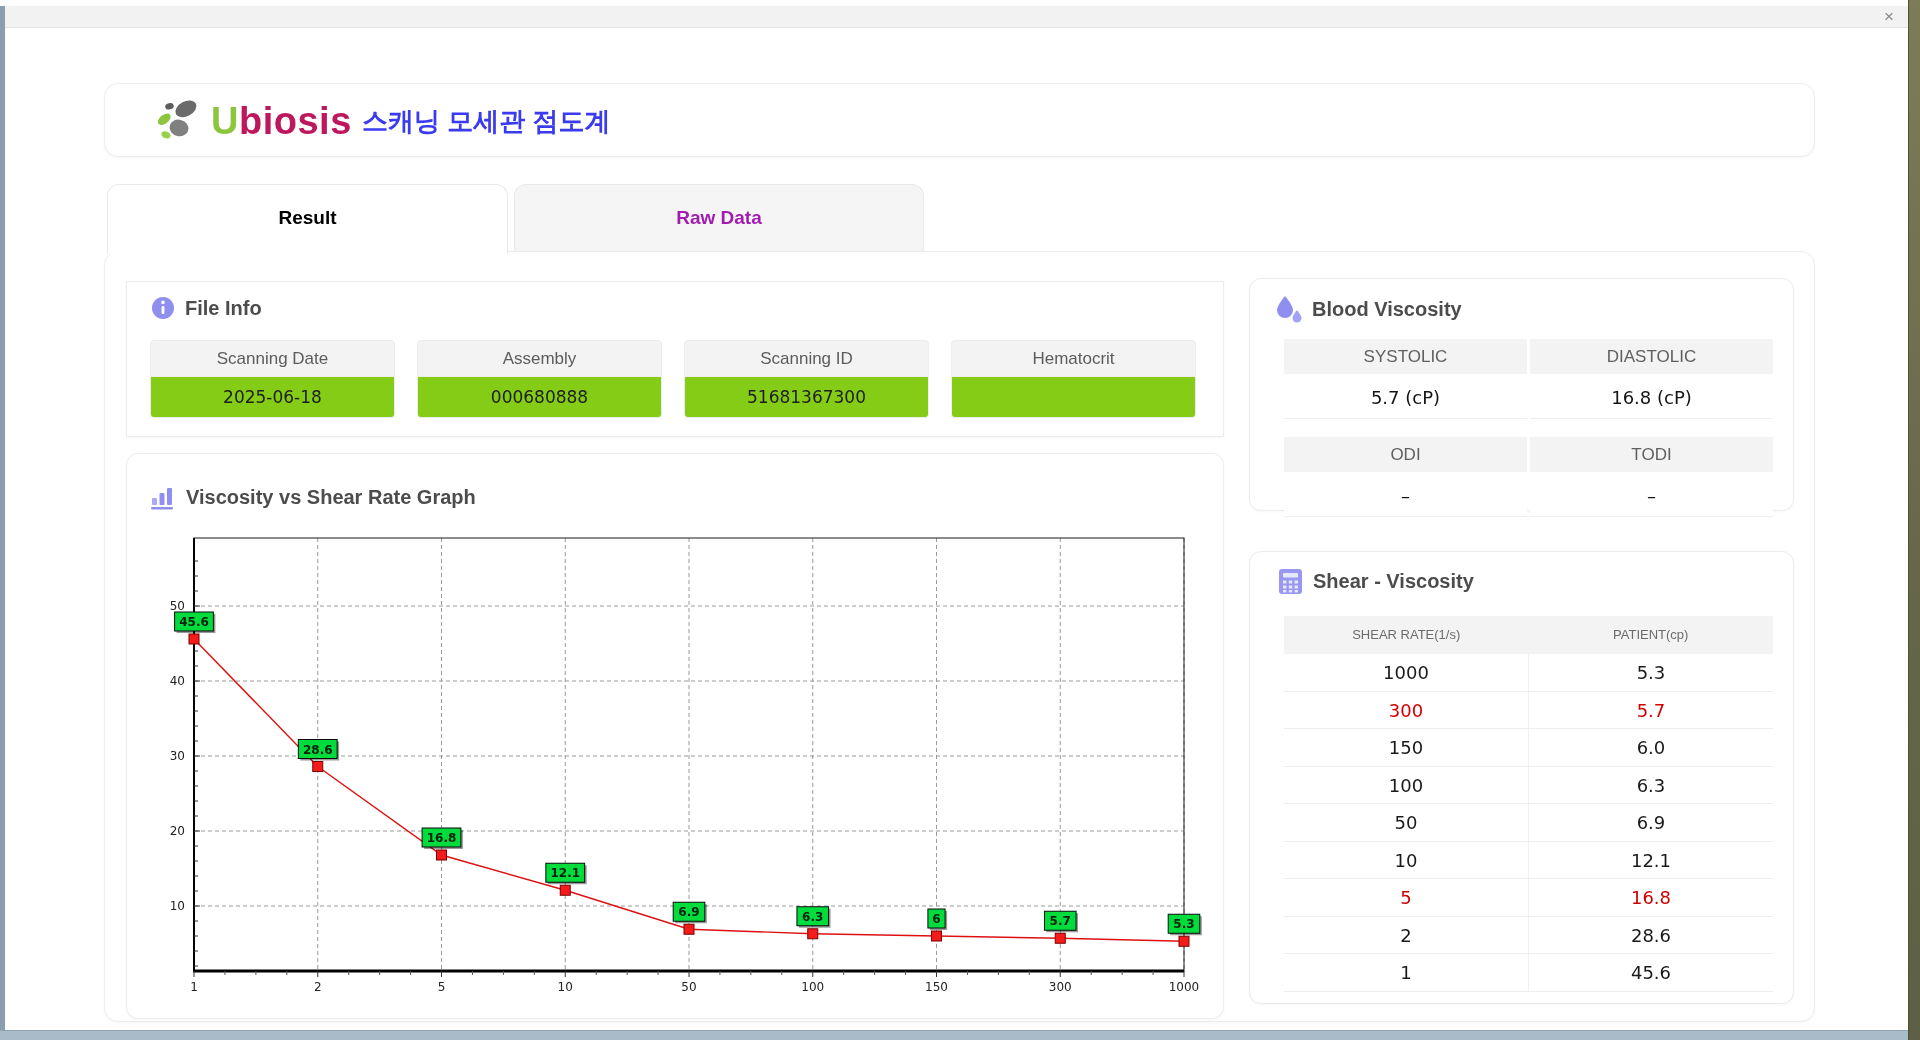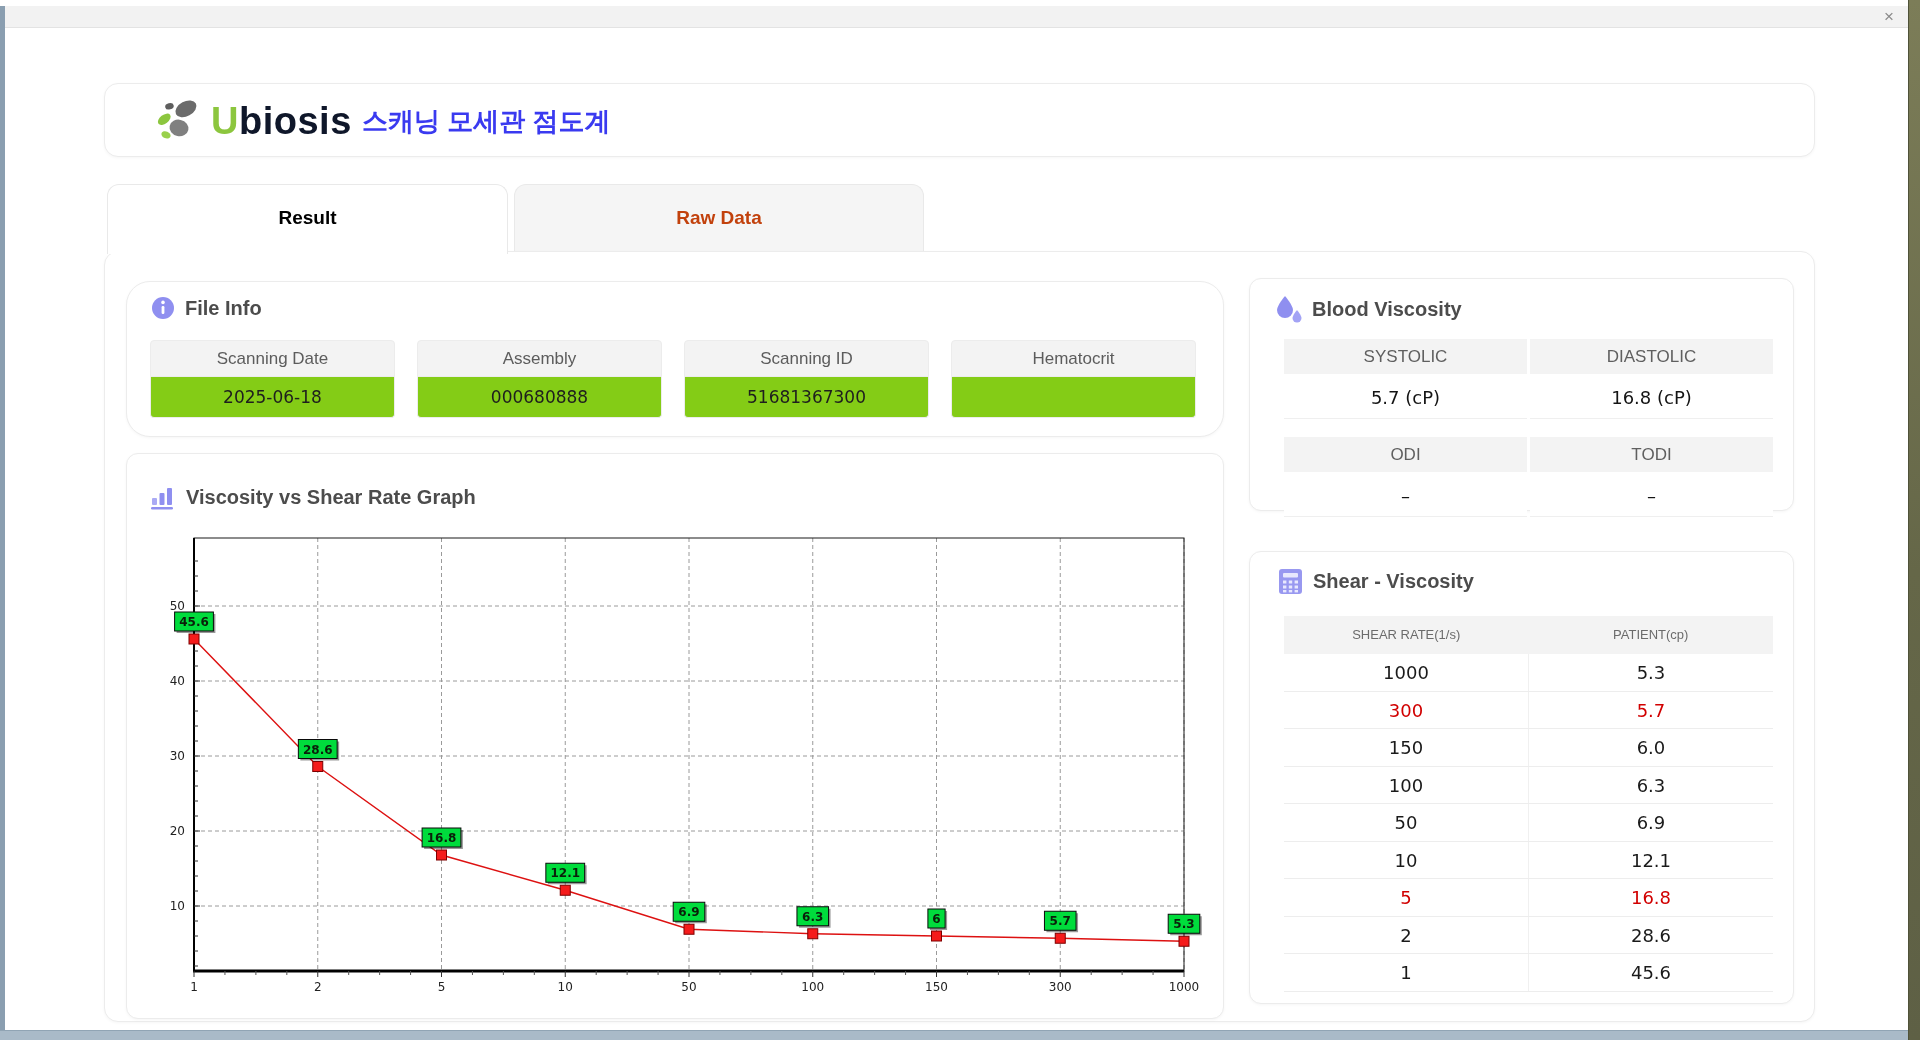--- a/index.html
+++ b/index.html
@@ -13,36 +13,36 @@
   .edge-right { position:absolute; right:0; top:0; bottom:0; width:12px; background:linear-gradient(180deg,#7c7d58,#656748 55%,#5e6045); border-left:1px solid #4f5239; z-index:12; }
   .edge-bottom { position:absolute; left:0; right:12px; bottom:0; height:10px; background:#a9bac8; border-top:1px solid #90a4b4; z-index:11; }
 
   .card { position:absolute; background:#fff; border:1px solid #ececec; border-radius:14px; box-shadow:0 1px 3px rgba(0,0,0,0.04); }
 
   
   .header-card { left:104px; top:83px; width:1711px; height:74px; }
   .logo-wrap { position:absolute; left:48px; top:12px; height:50px; display:flex; align-items:center; }
   .logo-text { font-size:38px; font-weight:600; letter-spacing:0.5px; margin-left:6px; }
   .logo-u { color:#8cc63e; }
-  .logo-rest { color:#0f172a; }
+  .logo-rest { color:#be185d; }
   .app-title-ko { position:absolute; left:257px; top:20px; font-size:26px; font-weight:bold; color:#3a3af0; }
 
   
   .tab { position:absolute; top:184px; height:68px; text-align:center; line-height:66px; font-size:19px; font-weight:bold; border:1px solid #e9e9e9; border-bottom:none; border-radius:12px 12px 0 0; cursor:pointer; }
   .tab-result { left:107px; width:401px; background:#fff; color:#000000; z-index:4; height:70px; }
-  .tab-raw { left:514px; width:410px; background:#f5f5f5; color:#c2410c; z-index:1; }
+  .tab-raw { left:514px; width:410px; background:#f5f5f5; color:#a21caf; z-index:1; }
 
   
   .main-panel { left:104px; top:251px; width:1711px; height:771px; z-index:2; }
 
   .section-head { position:absolute; display:flex; align-items:center; gap:10px; }
   .section-title { font-size:20px; font-weight:bold; color:#4c4c4c; }
 
   
-  .fileinfo-card { left:126px; top:281px; width:1098px; height:156px; z-index:3; border-radius:24px; }
+  .fileinfo-card { left:126px; top:281px; width:1098px; height:156px; z-index:3; border-radius:0; }
   .fi-fields { position:absolute; left:23px; top:58px; display:flex; gap:22px; }
   .fi-group { width:245px; }
   .fi-label { height:37px; background:#f3f3f3; border:1px solid #ececec; border-radius:4px 4px 0 0; text-align:center; line-height:36px; font-size:17px; color:#5c5c5c; }
   .fi-value { height:41px; background:#84cc16; border:1px solid #ececec; border-top:none; border-radius:0 0 4px 4px; text-align:center; line-height:40px; font-size:17px; color:#1e1e1e; font-family:"DejaVu Sans", sans-serif; }
 
   
   .graph-card { left:126px; top:453px; width:1098px; height:566px; z-index:3; border-radius:12px; }
   .graph-head { left:22px; top:30px; }
   #chart-svg { position:absolute; left:0; top:0; }
 

